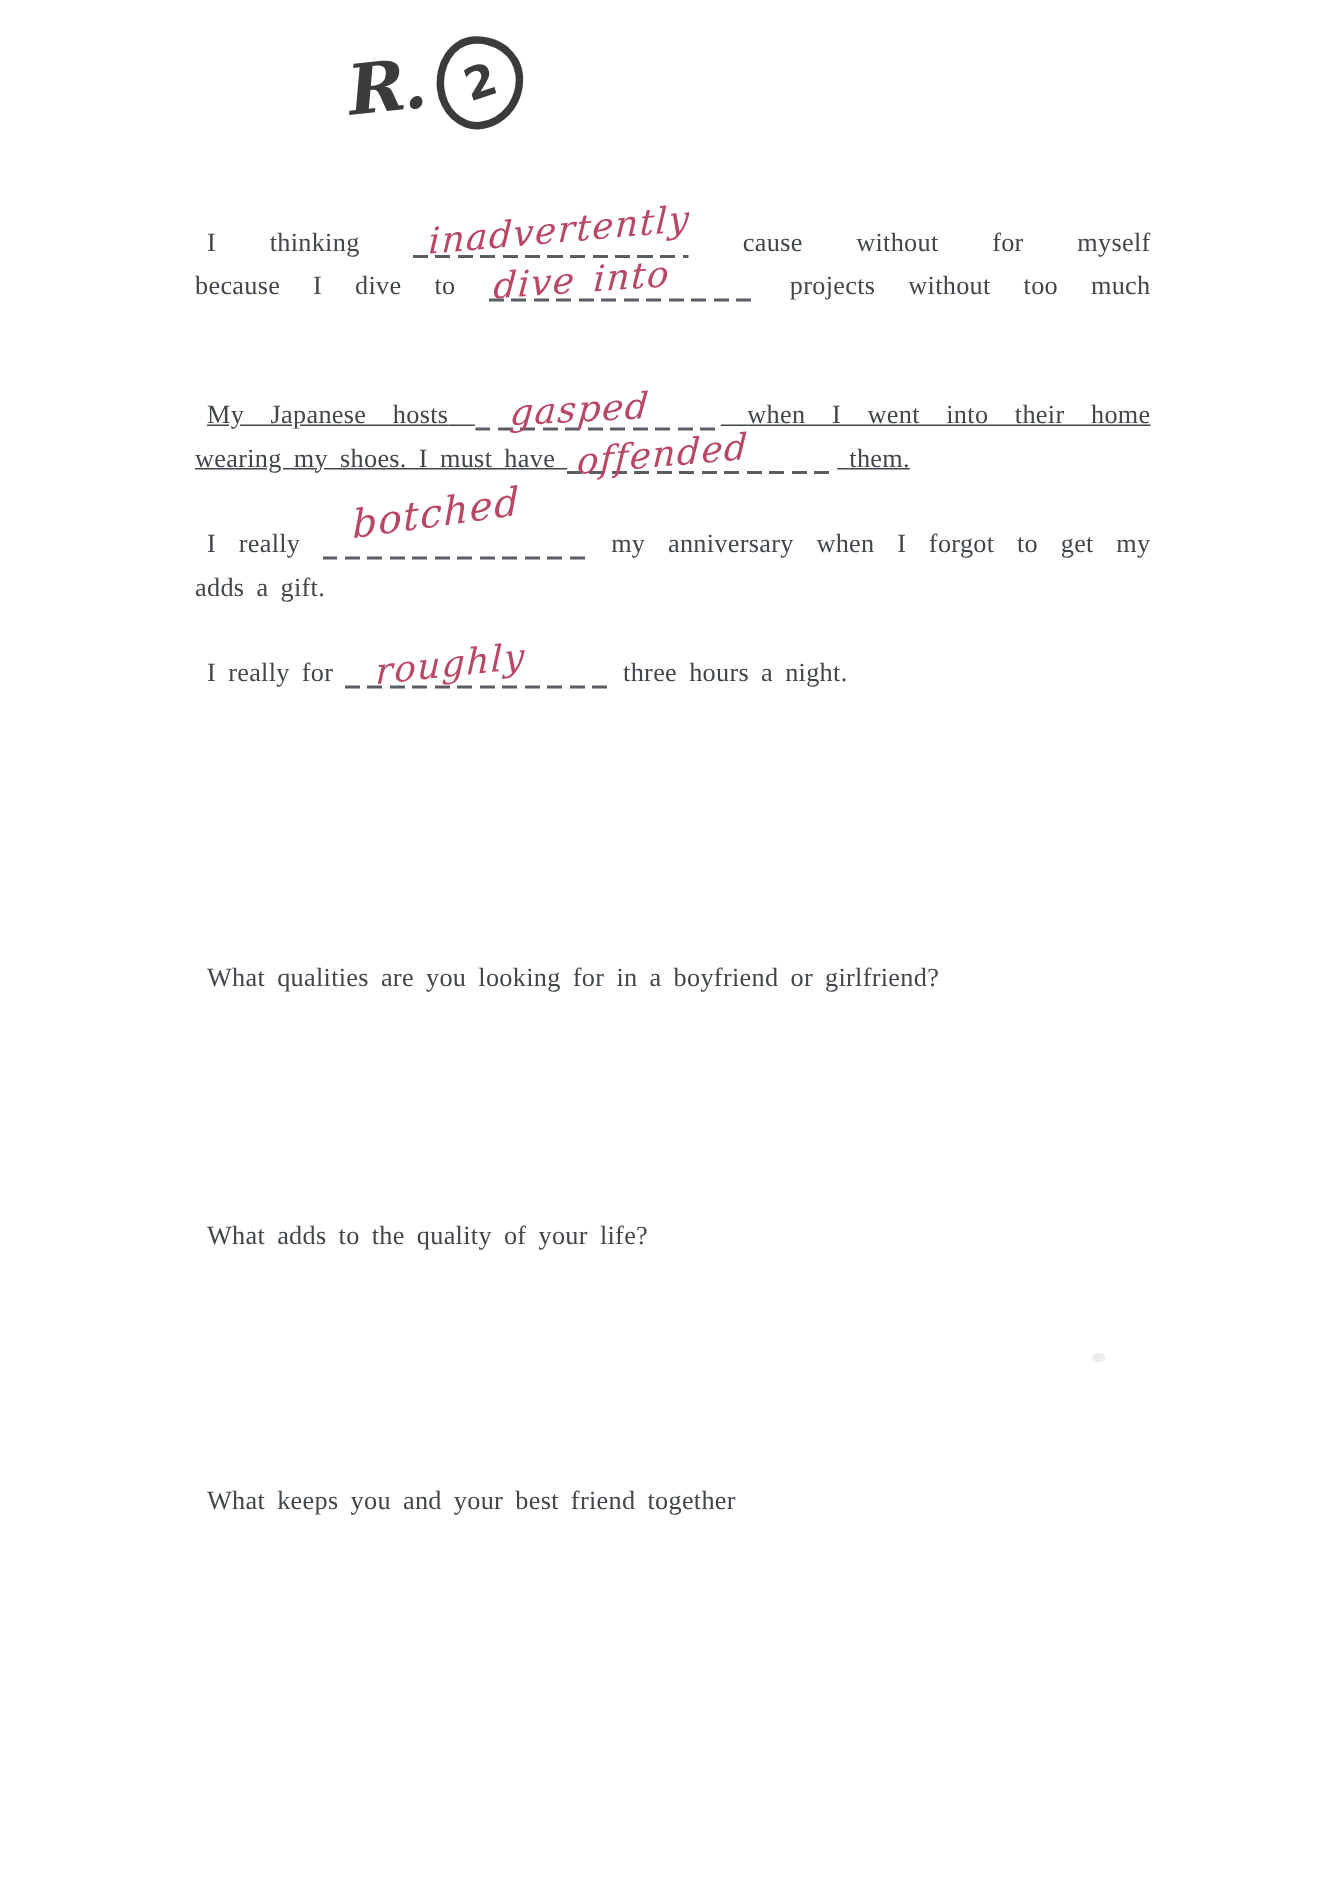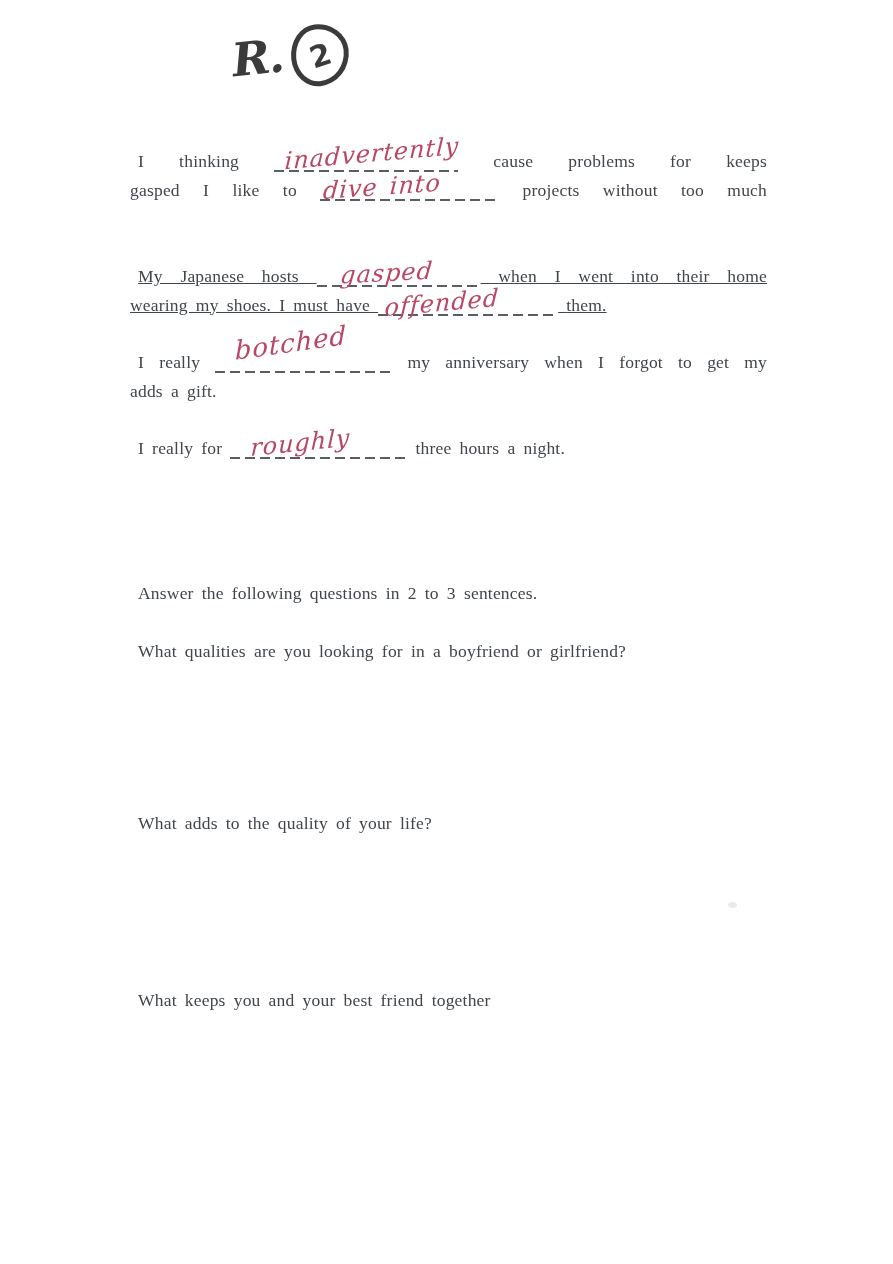--- a/index.html
+++ b/index.html
@@ -133,24 +133,24 @@
       <span class="mark-num">2</span>
     </span>
   </div>
 
   <div class="content">
 
     <div class="block p1">
       <div class="line just indent">
         <span>I thinking</span>
         <span class="blank b1"><span class="hw hw1">inadvertently</span></span>
-        <span>cause problems for keeps</span>
+        <span>cause without for myself</span>
       </div>
       <div class="line just">
-        <span>gasped I like to</span>
+        <span>because I dive to</span>
         <span class="blank b2"><span class="hw hw2">dive into</span></span>
         <span>projects without too much</span>
       </div>
     </div>
 
     <div class="block p2">
       <div class="line just indent">
         <span>My Japanese hosts</span>
         <span class="blank b3"><span class="hw hw3">gasped</span></span>
         <span>when I went into their home</span>
@@ -174,25 +174,20 @@
     </div>
 
     <div class="block p4">
       <div class="line indent">
         <span>I really for</span>
         <span class="blank b6"><span class="hw hw6">roughly</span></span>
         <span>three hours a night.</span>
       </div>
     </div>
 
-    <div class="block instr">
-      <div class="line indent">
-        <span>Answer the following questions in 2 to 3 sentences.</span>
-      </div>
-    </div>
 
     <div class="block q2">
       <div class="line indent">
         <span>What adds to the quality of your life?</span>
       </div>
     </div>
 
     <div class="block q1">
       <div class="line indent">
         <span>What qualities are you looking for in a boyfriend or girlfriend?</span>

